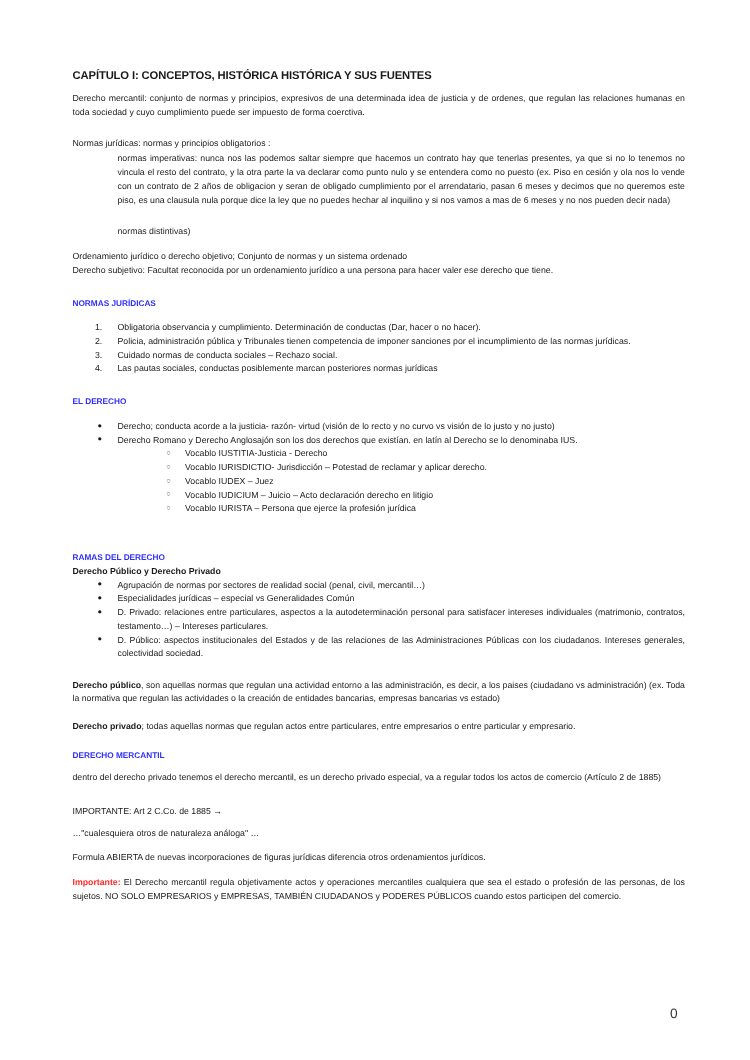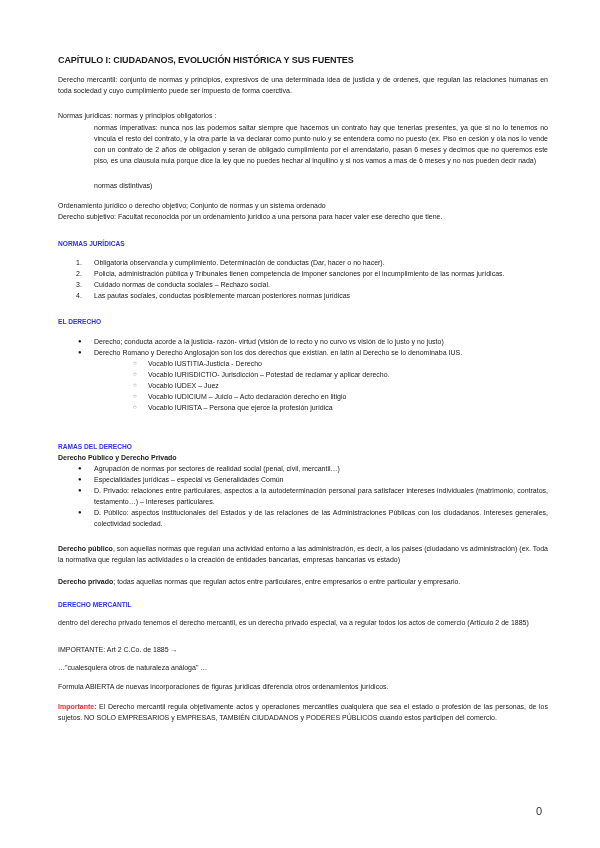--- a/index.html
+++ b/index.html
@@ -19,21 +19,21 @@
     .circ { position: absolute; left: 75px; font-size: 6px; color: #555; }
     .li-text1 { padding-left: 36px; }
     .li-text2 { padding-left: 90px; }
     .pagenum { position: absolute; left: 536px; top: 805px; font-size: 11px; color: #333; }
   </style>
 </head>
 <body>
 
 <div class="page">
 
-  <div class="title">CAPÍTULO I: CIUDADANOS, EVOLUCIÓN HISTÓRICA Y SUS FUENTES</div>
+  <div class="title">CAPÍTULO I: CONCEPTOS, HISTÓRICA HISTÓRICA Y SUS FUENTES</div>
 
   <p class="p abs" style="top:74px;">Derecho mercantil: conjunto de normas y principios, expresivos de una determinada idea de justicia y de ordenes, que regulan las relaciones humanas en toda sociedad y cuyo cumplimiento puede ser impuesto de forma coerctiva.</p>
 
   <p class="p abs" style="top:110px;">Normas jurídicas: normas y principios obligatorios :</p>
   <p class="p abs indent1" style="top:122px;width:454px;">normas imperativas: nunca nos las podemos saltar siempre que hacemos un contrato hay que tenerlas presentes, ya que si no lo tenemos no vincula el resto del contrato, y la otra parte la va declarar como punto nulo y se entendera como no puesto (ex. Piso en cesión y ola nos lo vende con un contrato de 2 años de obligacion y seran de obligado cumplimiento por el arrendatario, pasan 6 meses y decimos que no queremos este piso, es una clausula nula porque dice la ley que no puedes hechar al inquilino y si nos vamos a mas de 6 meses y no nos pueden decir nada)</p>
   <p class="p abs indent1" style="top:180px;width:454px;">normas distintivas)</p>
 
   <p class="p abs" style="top:200px;">Ordenamiento jurídico o derecho objetivo; Conjunto de normas y un sistema ordenado</p>
   <p class="p abs" style="top:211px;">Derecho subjetivo: Facultat reconocida por un ordenamiento jurídico a una persona para hacer valer ese derecho que tiene.</p>
 

